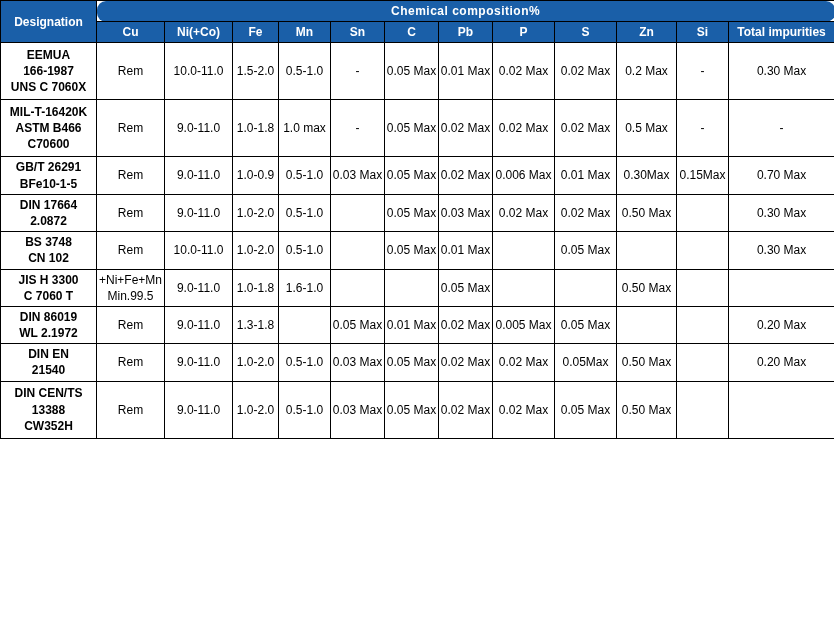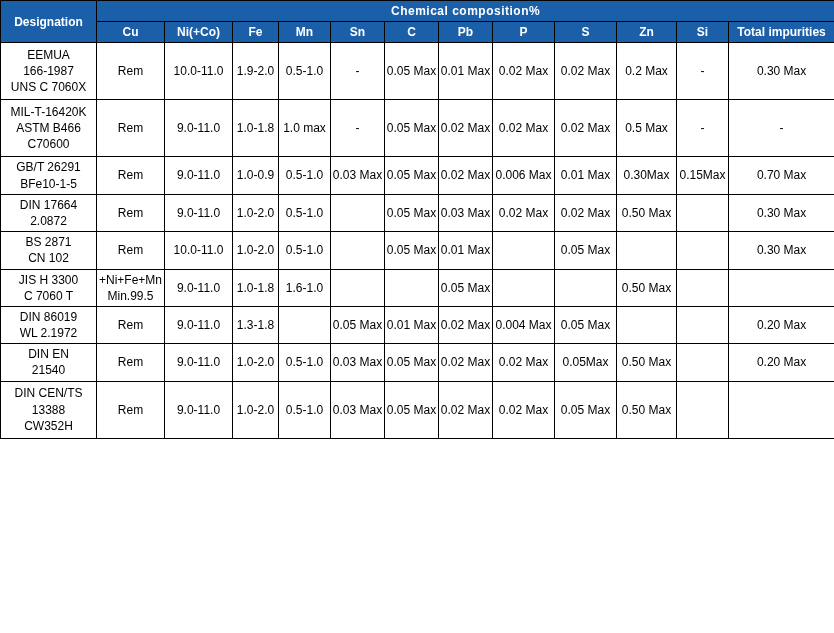--- a/index.html
+++ b/index.html
@@ -29,36 +29,38 @@
     overflow-wrap: break-word;
   }
   .hdr-blue {
     background: #1a5fa8;
     color: #ffffff;
     font-weight: bold;
   }
   .hdr-title {
     font-size: 14px;
     letter-spacing: 0.5px;
+    border-radius: 9px;
   }
   .hdr-desig {
     font-size: 13px;
   }
   .hdr-el {
     font-size: 14px;
     margin-top: 16px;
   }
   .hdr-total {
     font-size: 12px;
     line-height: 1.3;
   }
   td.desig {
     font-size: 12px;
     line-height: 1.5;
     padding: 4px 2px;
+    font-weight: bold;
   }
   td.cell {
     font-size: 12px;
   }
   
   col.c-desig { width: 96px; }
   col.c-cu    { width: 68px; }
   col.c-ni    { width: 68px; }
   col.c-fe    { width: 46px; }
   col.c-mn    { width: 52px; }
@@ -114,21 +116,21 @@
   <tbody>
 
     <tr class="row-tall">
       <td class="desig">
         <div>EEMUA</div>
         <div>166-1987</div>
         <div>UNS C 7060X</div>
       </td>
       <td class="cell">Rem</td>
       <td class="cell">10.0-11.0</td>
-      <td class="cell">1.9-2.0</td>
+      <td class="cell">1.5-2.0</td>
       <td class="cell">0.5-1.0</td>
       <td class="cell">-</td>
       <td class="cell">0.05 Max</td>
       <td class="cell">0.01 Max</td>
       <td class="cell">0.02 Max</td>
       <td class="cell">0.02 Max</td>
       <td class="cell">0.2 Max</td>
       <td class="cell">-</td>
       <td class="cell">0.30 Max</td>
     </tr>
@@ -186,21 +188,21 @@
       <td class="cell">0.03 Max</td>
       <td class="cell">0.02 Max</td>
       <td class="cell">0.02 Max</td>
       <td class="cell">0.50 Max</td>
       <td class="cell"></td>
       <td class="cell">0.30 Max</td>
     </tr>
 
     <tr>
       <td class="desig">
-        <div>BS 2871</div>
+        <div>BS 3748</div>
         <div>CN 102</div>
       </td>
       <td class="cell">Rem</td>
       <td class="cell">10.0-11.0</td>
       <td class="cell">1.0-2.0</td>
       <td class="cell">0.5-1.0</td>
       <td class="cell"></td>
       <td class="cell">0.05 Max</td>
       <td class="cell">0.01 Max</td>
       <td class="cell"></td>
@@ -234,21 +236,21 @@
         <div>DIN 86019</div>
         <div>WL 2.1972</div>
       </td>
       <td class="cell">Rem</td>
       <td class="cell">9.0-11.0</td>
       <td class="cell">1.3-1.8</td>
       <td class="cell"></td>
       <td class="cell">0.05 Max</td>
       <td class="cell">0.01 Max</td>
       <td class="cell">0.02 Max</td>
-      <td class="cell">0.004 Max</td>
+      <td class="cell">0.005 Max</td>
       <td class="cell">0.05 Max</td>
       <td class="cell"></td>
       <td class="cell"></td>
       <td class="cell">0.20  Max</td>
     </tr>
 
     <tr>
       <td class="desig">
         <div>DIN EN</div>
         <div>21540</div>

